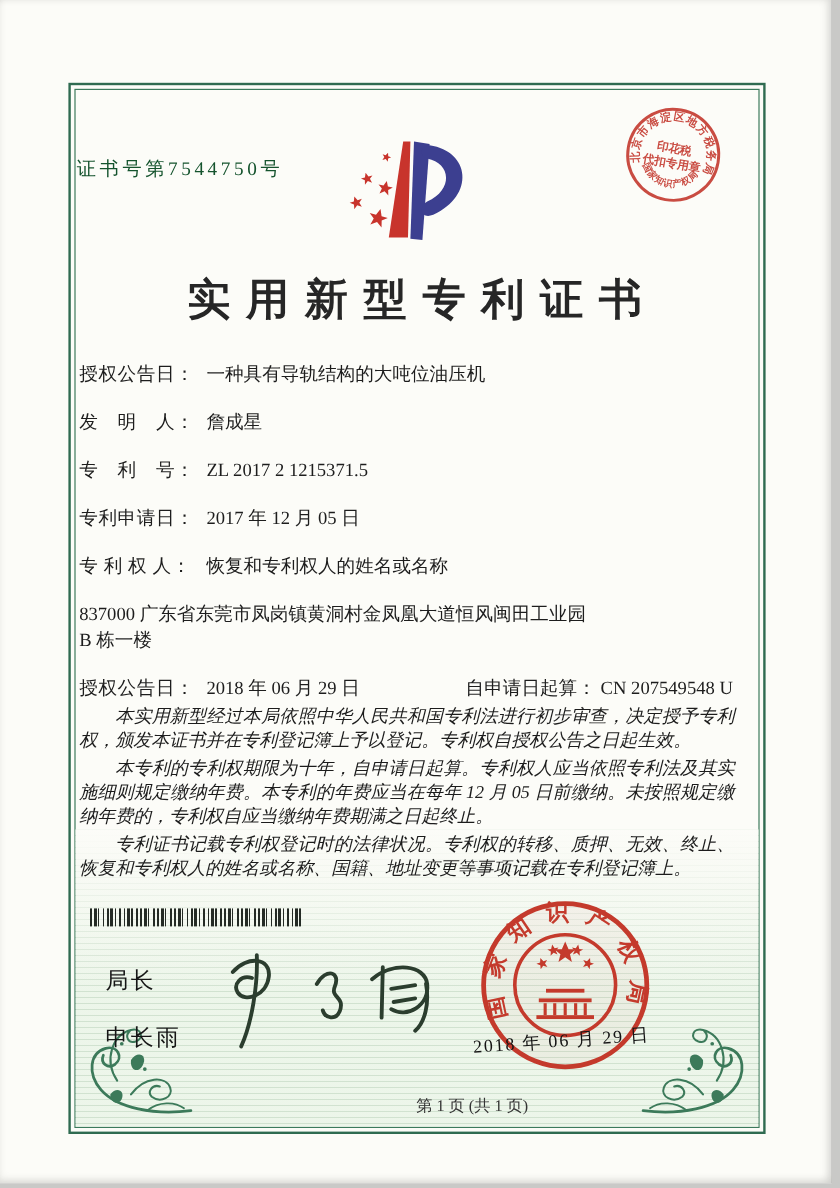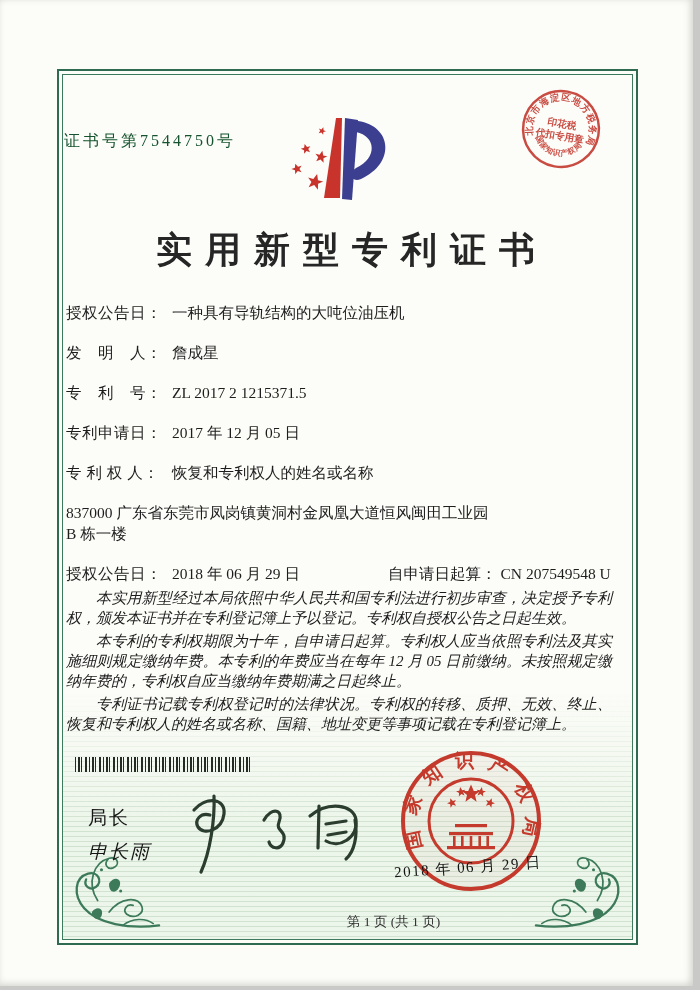--- a/index.html
+++ b/index.html
@@ -58,21 +58,21 @@
   .barcode{
     position:absolute;left:75px;top:757px;width:177px;height:15px;
     background:repeating-linear-gradient(90deg,
       #242b25 0px,#242b25 1.5px,transparent 1.5px,transparent 3px,
       #242b25 3px,#242b25 5.5px,transparent 5.5px,transparent 6.5px,
       #242b25 6.5px,#242b25 7.5px,transparent 7.5px,transparent 10.5px,
       #242b25 10.5px,#242b25 12px,transparent 12px,transparent 14px);
   }
   .signatory{position:absolute;left:88px;top:808px;font-size:19px;color:#161616;letter-spacing:2px;}
   .signatory div{line-height:20px;}
-  .signatory .sig-name{margin-top:14px;font-style:italic;}
+  .signatory .sig-name{margin-top:28px;}
   .signature{position:absolute;left:168px;top:786px;width:215px;height:92px;}
   .seal{position:absolute;left:398px;top:748px;width:148px;height:148px;}
   .seal-date{
     position:absolute;left:394px;top:857px;width:180px;text-align:left;
     font-size:15px;letter-spacing:1.5px;color:#141414;transform:rotate(-4deg);
   }
   .page-footer{position:absolute;left:57px;top:913px;width:577px;text-align:center;font-size:13.5px;color:#333;margin-left:48px;}
 </style>
 </head>
 <body>

